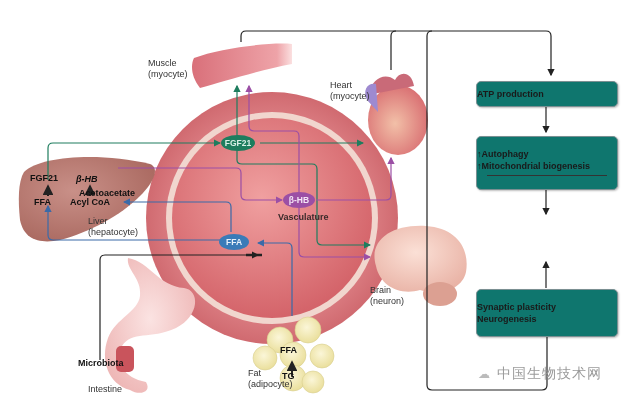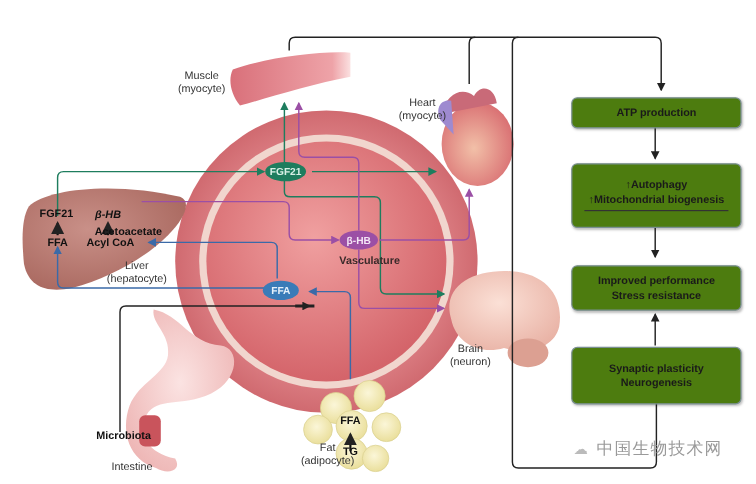--- a/index.html
+++ b/index.html
@@ -1,20 +1,20 @@
 <!DOCTYPE html>
 <html><head>
 <meta charset="utf-8">
 <style>
   html, body { margin:0; padding:0; background:#ffffff; }
   body { width:630px; height:403px; position:relative; overflow:hidden; font-family:"Liberation Sans", sans-serif; }
   #stage { position:absolute; left:0; top:0; width:630px; height:403px; }
-  .lbl { position:absolute; font-family:"Liberation Sans", sans-serif; font-size:9px; color:#333; text-align:center; line-height:11px; white-space:nowrap; }
+  .lbl { position:absolute; font-family:"Liberation Sans", sans-serif; font-size:9px; color:#333; text-align:left; line-height:11px; white-space:nowrap; }
   .lbl.bold { font-weight:bold; color:#111; }
-  .box { position:absolute; left:476px; width:140px; background:#4d7c0f; border:1px solid #7a8f92; border-radius:5px; box-shadow:1px 1px 2px rgba(0,0,0,0.25); font-size:9px; font-weight:bold; color:#1a1a1a; text-align:center; line-height:12px; display:flex; flex-direction:column; justify-content:center; }
+  .box { position:absolute; left:476px; width:140px; background:#0f766e; border:1px solid #7a8f92; border-radius:5px; box-shadow:1px 1px 2px rgba(0,0,0,0.25); font-size:9px; font-weight:bold; color:#1a1a1a; text-align:left; line-height:12px; display:flex; flex-direction:column; justify-content:center; }
   .box .sep { border-top:1px solid #333; margin:3px 10px; }
   .pill { position:absolute; font-size:8.5px; font-weight:bold; text-align:center; line-height:16px; border-radius:50%; }
   .watermark { position:absolute; left:478px; top:365px; font-size:14px; color:#9a9a9a; letter-spacing:1px; white-space:nowrap;font-family:Liberation Serif, serif; }
 </style>
 </head>
 <body>
 
 <div id="stage">
   <svg width="630" height="403" viewBox="0 0 630 403" xmlns="http://www.w3.org/2000/svg">
     <defs>
@@ -170,24 +170,20 @@
 
   
   <div class="box" style="top:81px;height:24px;">
     <div>ATP production</div>
   </div>
   <div class="box" style="top:136px;height:52px;">
     <div>↑Autophagy</div>
     <div>↑Mitochondrial biogenesis</div>
     <div class="sep"></div>
   </div>
-  <div class="box" style="top:221px;height:36px;">
-    <div>Improved performance</div>
-    <div>Stress resistance</div>
-  </div>
   <div class="box" style="top:289px;height:46px;">
     <div>Synaptic plasticity</div>
     <div>Neurogenesis</div>
   </div>
 
   
   <div class="watermark">
     <span style="font-size:12px;color:#bbb;margin-right:6px;">☁</span><span>中国生物技术网</span>
   </div>
 </div>

